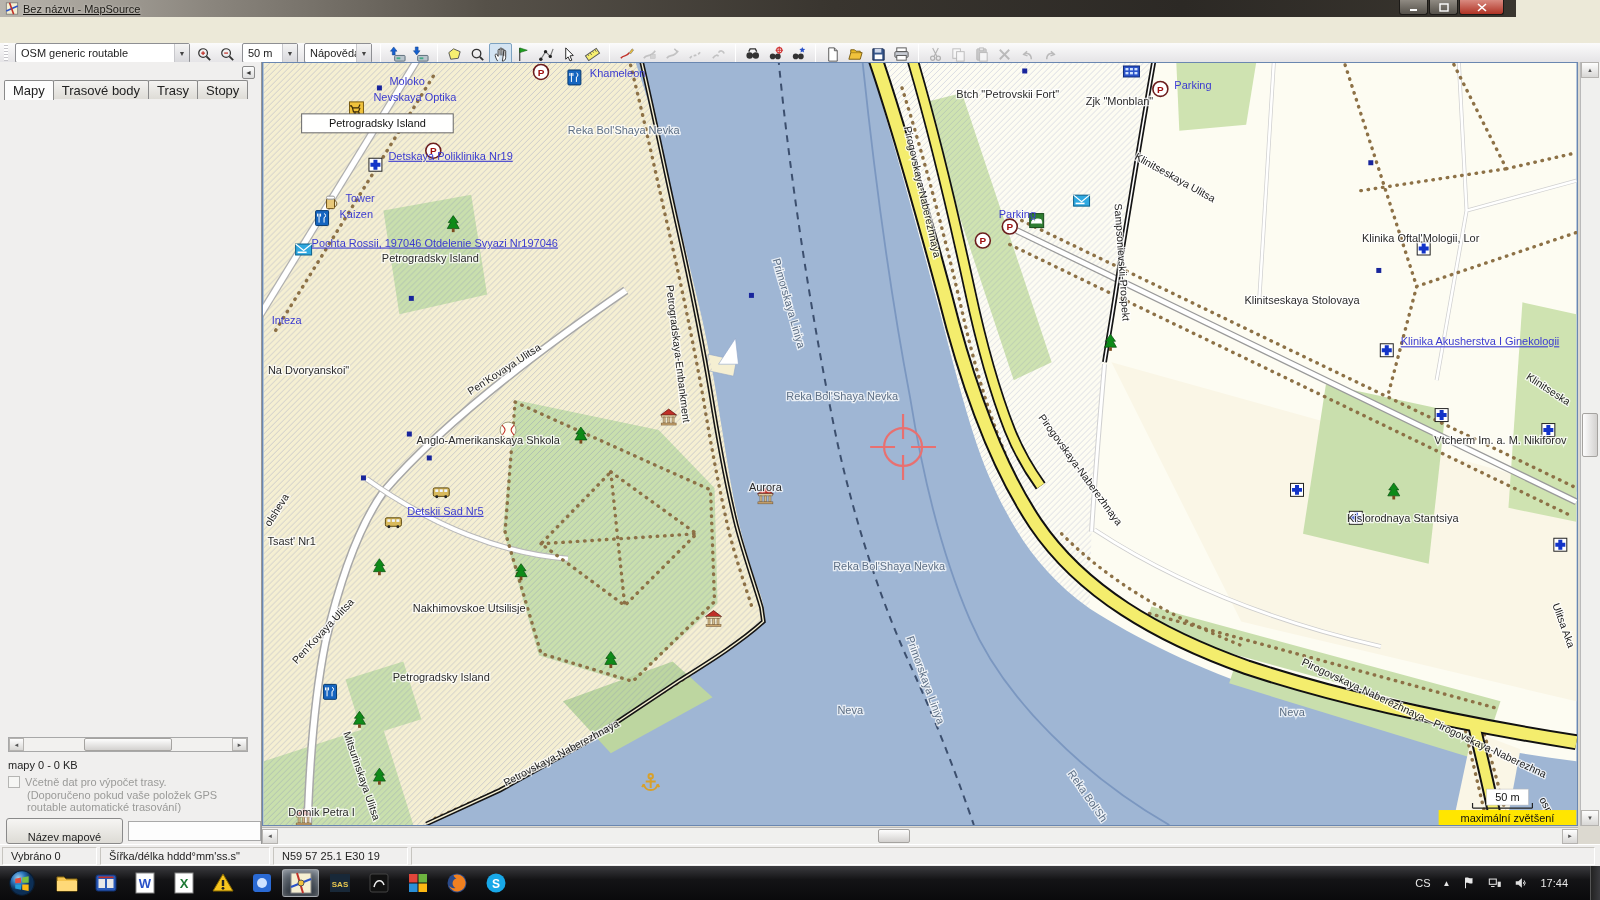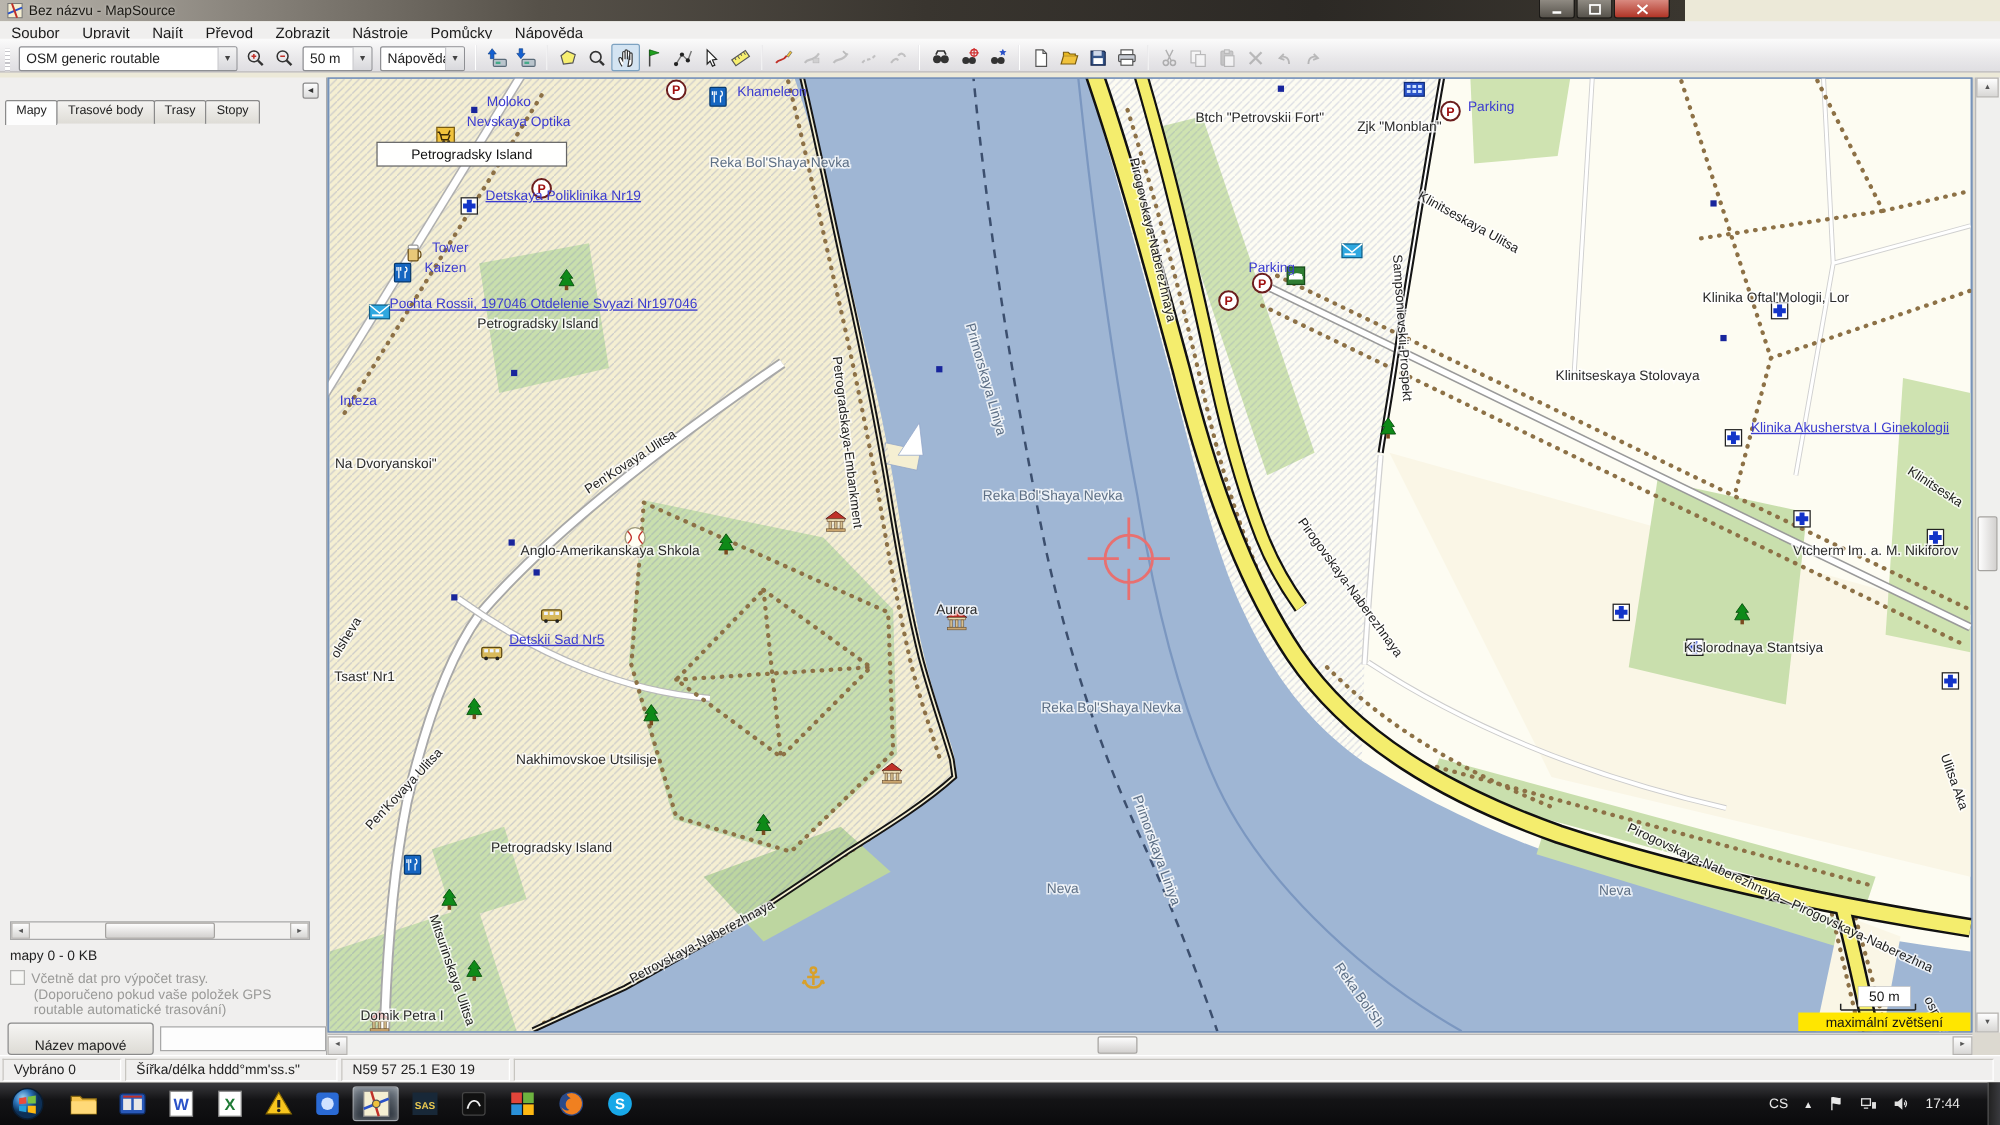--- a/index.html
+++ b/index.html
@@ -1,40 +1,40 @@
 <!DOCTYPE html>
 <html><head>
 <meta charset="utf-8">
 <style>
   * { margin:0; padding:0; box-sizing:border-box; }
   html,body { width:1600px; height:900px; overflow:hidden; background:#000;
     font-family:"Liberation Sans", sans-serif; }
   #screen { position:relative; width:1600px; height:900px; background:#ece9d8; }
 
   
-  #titlebar { position:absolute; left:0; top:0; width:1348px; height:17px;
+  #titlebar { position:absolute; left:0; top:0; width:1516px; height:17px;
     background:linear-gradient(90deg,#b9b5ad 0%,#8a857d 14%,#565149 32%,#39352f 55%,#2c2925 78%,#3a362f 100%);
-    display:flex; align-items:center; color:#14120f; font-size:11px; }
+    display:flex; align-items:center; color:#14120f; font-size:11px;text-decoration:underline; }
   #titlebar .appico { width:14px; height:13px; margin:0 4px 0 5px; }
   #title-text { font-size:11px; color:#1a1813; text-shadow:0 0 3px rgba(255,255,255,.55); }
   #winbtns { position:absolute; right:12px; top:0; display:flex; }
   .winbtn { width:29px; height:15px; border:1px solid #1c1a17; border-top:none;
     background:linear-gradient(#8f8a82,#56524b); display:flex; align-items:center; justify-content:center;
     color:#f2f2f2; font-size:9px; border-radius:0 0 3px 3px; margin-left:1px; }
   .winbtn.close { width:45px; background:linear-gradient(#d98a80,#b03325); }
 
   
   #menubar { position:absolute; left:0; top:17px; width:1600px; height:18px; background:#f0efee;
     border-bottom:1px solid #d5d2ca; display:flex; align-items:center; font-size:12px; color:#1a1a1a; }
   .menu-item { padding:1px 9px; height:18px; line-height:17px; }
 
   
-  #toolbar { position:absolute; left:0; top:31px; width:1600px; height:27px;
+  #toolbar { position:absolute; left:0; top:43px; width:1600px; height:27px;
     background:linear-gradient(#fbfbfb,#e9e8ea 60%,#dfdee2); border-bottom:1px solid #b9b8bd;
-    display:flex; align-items:flex-end; }
+    display:flex; align-items:flex-start; }
   .tb-sep { width:1px; height:20px; background:#bdbcc1; border-right:1px solid #fff; margin:0 5px; }
   .tb-grip { width:4px; height:18px; margin:0 4px;
     background:repeating-linear-gradient(0deg,#c6c5ca 0 1px,#fff 1px 3px); }
   .combo { height:20px; background:#fff; border:1px solid #8e8f93; border-radius:2px;
     display:flex; align-items:center; font-size:11px; color:#222; margin:0 3px; }
   .combo .cval { padding:0 5px; flex:1; white-space:nowrap; overflow:hidden; }
   .combo .carr { width:15px; height:18px; border-left:1px solid #c8c8cc;
     background:linear-gradient(#f4f4f4,#d8d8dc); display:flex; align-items:center; justify-content:center;
     font-size:7px; color:#444; }
   .tbtn { width:23px; height:22px; border-radius:2px; display:flex; align-items:center; justify-content:center; }
@@ -46,21 +46,21 @@
   #main { position:absolute; left:0; top:62px; width:1600px; height:782px; display:flex; }
 
   
   #sidebar { width:262px; height:782px; background:#f0efee; border-right:1px solid #979797;
     position:relative; font-size:11px; color:#222; }
   #collapse-btn { position:absolute; top:4px; right:6px; width:13px; height:13px; border:1px solid #8a8a8a;
     background:linear-gradient(#fdfdfd,#dcdcdc); border-radius:2px; font-size:7px; text-align:center;
     line-height:12px; color:#333; }
   #tabs { position:absolute; left:4px; top:18px; display:flex; height:19px; }
   .tab { padding:2px 8px 0 8px; border:1px solid #8a8a8a; border-bottom:none; margin-right:-1px;
-    background:linear-gradient(#f4f3f1,#dedcd6); border-radius:2px 2px 0 0; height:19px; font-size:10px; }
+    background:linear-gradient(#f4f3f1,#dedcd6); border-radius:2px 2px 0 0; height:19px; font-size:13px; }
   .tab.active { background:#fdfdfd; position:relative; z-index:2; height:20px; }
   #listbox { position:absolute; left:8px; top:37px; width:240px; height:638px; border:1px solid #8a8a8a;
     background:#fdfdfd; }
   #listheader { height:17px; border-bottom:1px solid #cfcfcf; background:linear-gradient(#fdfdfd,#eceae6);
     display:flex; font-size:11px; color:#333; }
   #listheader .col1 { width:120px; padding:2px 0 0 8px; border-right:1px solid #d8d6d0; }
   #listheader .col2 { flex:1; padding:2px 0 0 6px; }
   #list-hscroll { position:absolute; left:8px; top:675px; width:240px; height:15px; border:1px solid #a8a8a8;
     background:#f2f1ef; display:flex; align-items:center; }
   .scr-arr { width:15px; height:13px; background:linear-gradient(#fefefe,#d8d7d5); border:1px solid #b5b3b0;
@@ -149,30 +149,20 @@
           </svg>
         </div>
       <div class="winbtn close">
           <svg width="10" height="9" viewBox="0 0 10 9">
             <path d="M1,1 L9,8 M9,1 L1,8" stroke="#fff" stroke-width="1.6"></path>
           </svg>
         </div>
     </div>
   </div>
 
-  <div id="menubar">
-      <div class="menu-item">Soubor</div>
-      <div class="menu-item">Upravit</div>
-      <div class="menu-item">Najít</div>
-      <div class="menu-item">Převod</div>
-      <div class="menu-item">Zobrazit</div>
-      <div class="menu-item">Nástroje</div>
-      <div class="menu-item">Pomůcky</div>
-      <div class="menu-item">Nápověda</div>
-    </div>
 
   <div id="toolbar">
     <div class="tb-grip"></div>
     <div class="combo" style="width:175px">
       <span class="cval">OSM generic routable</span>
       <span class="carr">▼</span>
     </div>
     <span id="zoombtns" style="display: flex;">
         <div class="tbtn">
           <svg viewBox="0 0 18 18">

